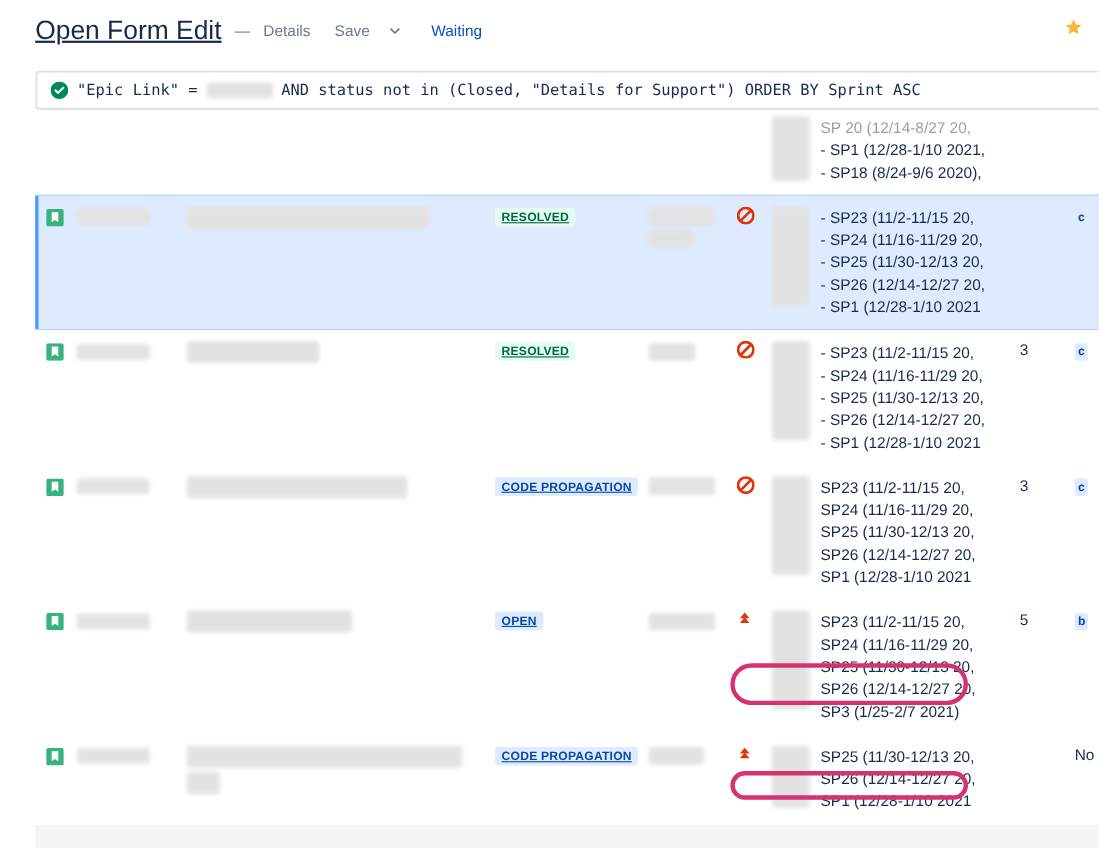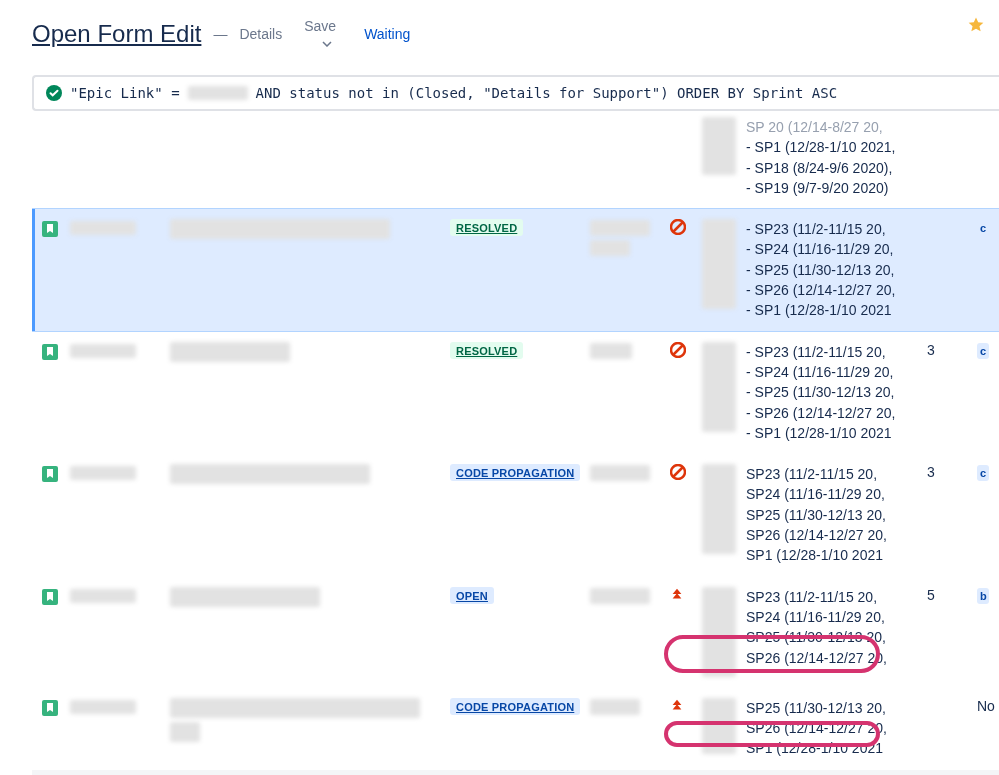--- a/index.html
+++ b/index.html
@@ -35,21 +35,20 @@
     position: relative;
   }
   .title { font-size: 24px; font-weight: 500; color: var(--text); text-decoration: underline; }
   .dash { color: var(--text-subtle); font-size: 14px; padding: 0 4px; }
   .edited { color: var(--text-subtle); font-size: 14px; }
   .save-btn {
     display: inline-flex; align-items: center; gap: 4px;
     background: none; border: none; cursor: pointer;
     color: var(--text-subtle); font-size: 14px; padding: 4px 8px;
     margin-left: 6px;
-    flex-direction: column;
   }
   .save-btn .chev { color: var(--text-subtle); margin-left: 14px; font-size: 10px;}
   .details-link { color: var(--link); font-size: 14px; text-decoration: none; margin-left: 12px; cursor: pointer;}
   .star-icon {
     position: absolute; right: 14px; top: 2px;
     width: 18px; height: 18px;
   }
 
   
   .query-bar {
@@ -193,21 +192,20 @@
         <span></span>
         <span></span>
         <span></span>
       <span>
           <div class="avatar" style="height:58px"></div>
         </span>
       <div class="sprints-cell">
         <div class="line faded-cut">  SP 20 (12/14-8/27 20,</div>
         <div class="line">- SP1 (12/28-1/10 2021,</div>
         <div class="line">- SP18 (8/24-9/6 2020),</div>
-        <div class="line">- SP19 (9/7-9/20 2020)</div>
       </div>
       <span></span>
         <span></span>
     </div>
 
     <div class="row sel">
       <span class="type-ic">
         <svg viewBox="0 0 16 16" width="16" height="16">
             <rect width="16" height="16" rx="2" fill="#36b37e"></rect>
             <path d="M5 3h6v9l-3-2-3 2z" fill="#fff"></path>
@@ -316,20 +314,21 @@
           </svg>
       </span>
       <span>
           <div class="avatar" style="height:90px"></div>
         </span>
       <div class="sprints-cell">
         <div>SP23 (11/2-11/15 20,</div>
         <div>SP24 (11/16-11/29 20,</div>
         <div>SP25 (11/30-12/13 20,</div>
         <div>SP26 (12/14-12/27 20,</div>
+        <div>SP3 (1/25-2/7 2021)</div>
       </div>
       <span class="points-cell">5</span>
       <span><span class="end-chip">b</span></span>
       <div class="ring" style="left:632px; top:58px; width:216px; height:38px;"></div>
     </div>
 
     <div class="row" style="position:relative;">
       <span class="type-ic">
         <svg viewBox="0 0 16 16" width="16" height="16">
             <rect width="16" height="16" rx="2" fill="#36b37e"></rect>

